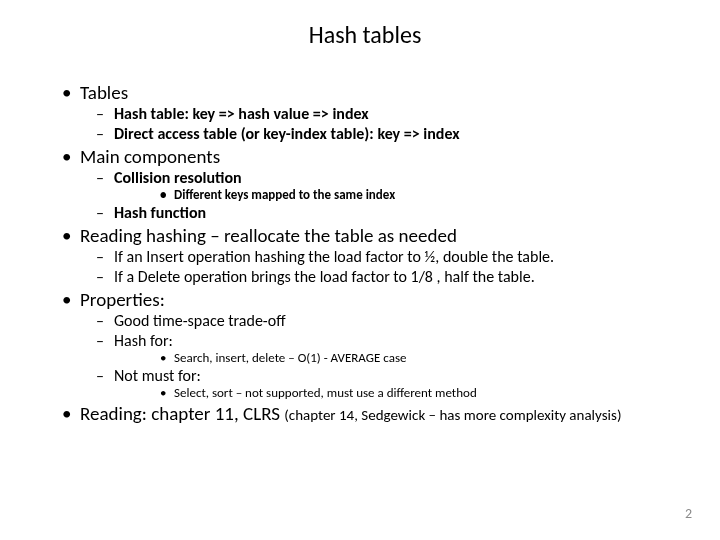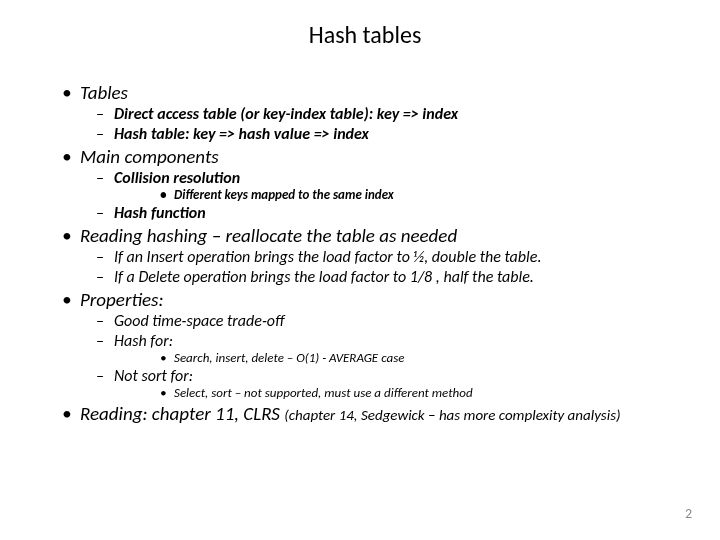--- a/index.html
+++ b/index.html
@@ -11,21 +11,21 @@
     color: #000;
     position: relative;
     padding: 20px 40px 20px 50px;
   }
   .title {
     font-size: 24px;
     text-align: center;
     margin-bottom: 32px;
     font-weight: 400;
   }
-  ul { list-style: none; font-style: italic; }
+  ul { list-style: none; }
   .lvl1 { padding-left: 12px; }
   .lvl1 > li { font-size: 19px; margin-bottom: 2px; }
   .lvl1 > li::before { content: "•"; display: inline-block; width: 18px; }
   .lvl2 { padding-left: 34px; }
   .lvl2 > li { font-size: 16px; font-weight: 700; margin-bottom: 1px; }
   .lvl2 > li.nw { font-weight: 400; }
   .lvl2 > li::before { content: "–"; display: inline-block; width: 18px; font-weight: 400; }
   .lvl3 { padding-left: 64px; }
   .lvl3 > li { font-size: 13px; margin-bottom: 1px; }
   .lvl3 > li::before { content: "•"; display: inline-block; width: 14px; }
@@ -39,49 +39,49 @@
   .note { font-size: 15px; font-weight: 400; }
 </style>
 </head>
 <body>
 
 <h1 class="title">Hash tables</h1>
 
 <ul class="lvl1">
   <li><span>Tables</span>
     <ul class="lvl2">
+      <li><span>Hash table:   key =&gt; hash value =&gt; index</span></li>
       <li><span>Direct access table (or key-index table):  key =&gt; index</span></li>
-      <li><span>Hash table:   key =&gt; hash value =&gt; index</span></li>
     </ul>
   </li>
   <li><span>Main components</span>
     <ul class="lvl2">
       <li><span>Collision resolution</span>
         <ul class="lvl3">
           <li><span>Different keys mapped to the same index</span></li>
         </ul>
       </li>
       <li><span>Hash function</span></li>
     </ul>
   </li>
   <li><span>Reading hashing – reallocate the table as needed</span>
     <ul class="lvl2">
-      <li class="nw"><span>If an Insert operation brings the load factor to ½, double the table.</span></li>
+      <li class="nw"><span>If an Insert operation hashing the load factor to ½, double the table.</span></li>
       <li class="nw"><span>If a Delete operation brings the load factor to 1/8 , half the table.</span></li>
     </ul>
   </li>
   <li><span>Properties:</span>
     <ul class="lvl2">
       <li class="nw"><span>Good time-space trade-off</span></li>
       <li class="nw"><span>Hash for:</span>
         <ul class="lvl3">
           <li><span>Search, insert, delete – O(1) - AVERAGE case</span></li>
         </ul>
       </li>
-      <li class="nw"><span>Not sort for:</span>
+      <li class="nw"><span>Not must for:</span>
         <ul class="lvl3">
           <li><span>Select, sort – not supported, must use a different method</span></li>
         </ul>
       </li>
     </ul>
   </li>
   <li><span>Reading: chapter 11, CLRS</span> <span class="note">(chapter 14, Sedgewick – has more complexity analysis)</span></li>
 </ul>
 
 <div class="slideno">2</div>

